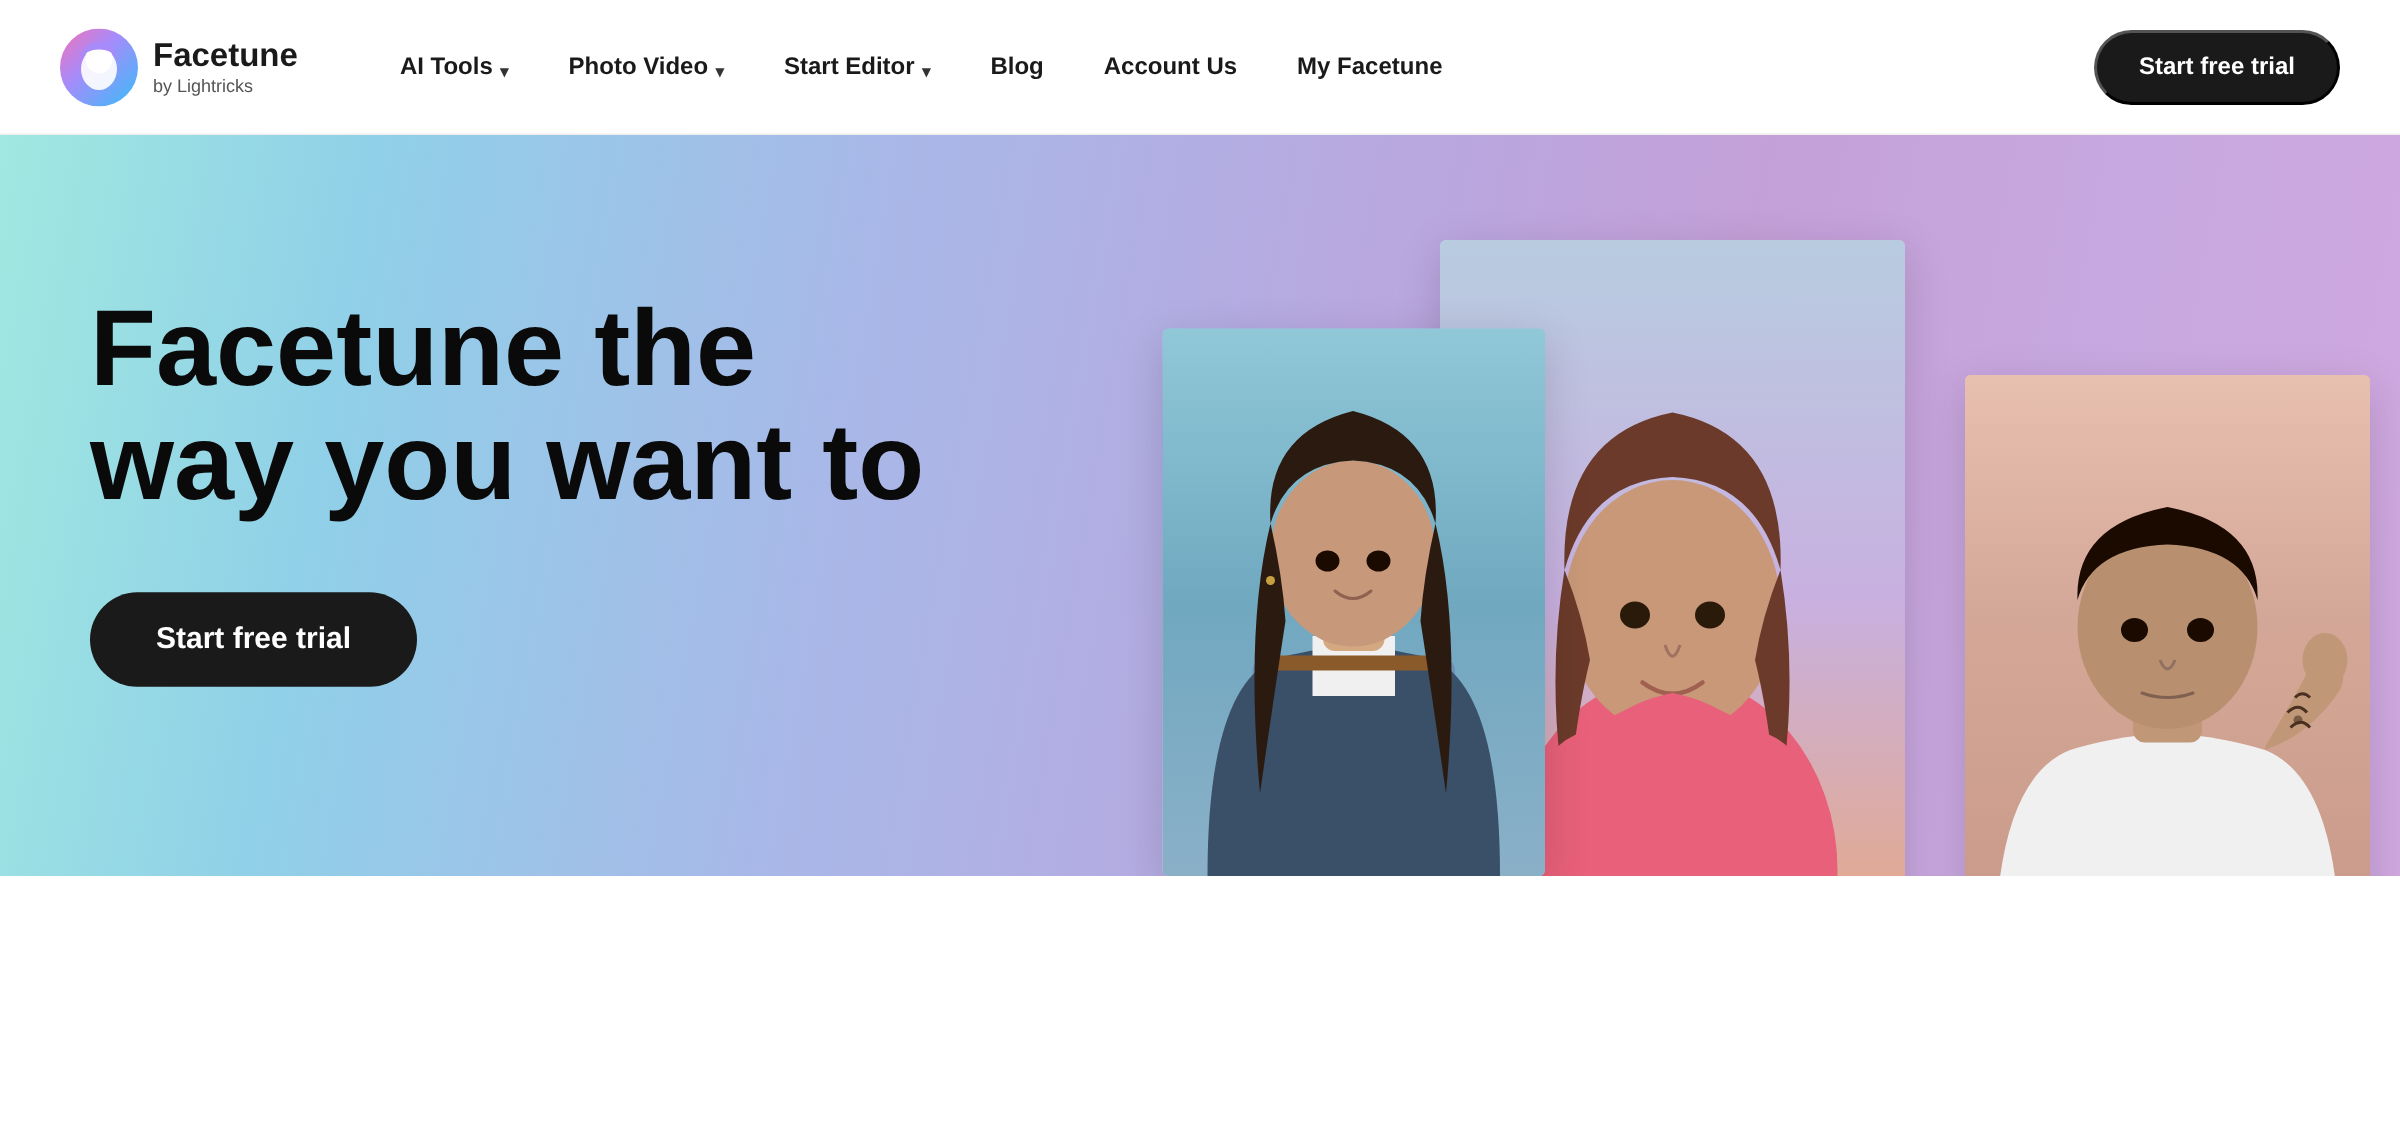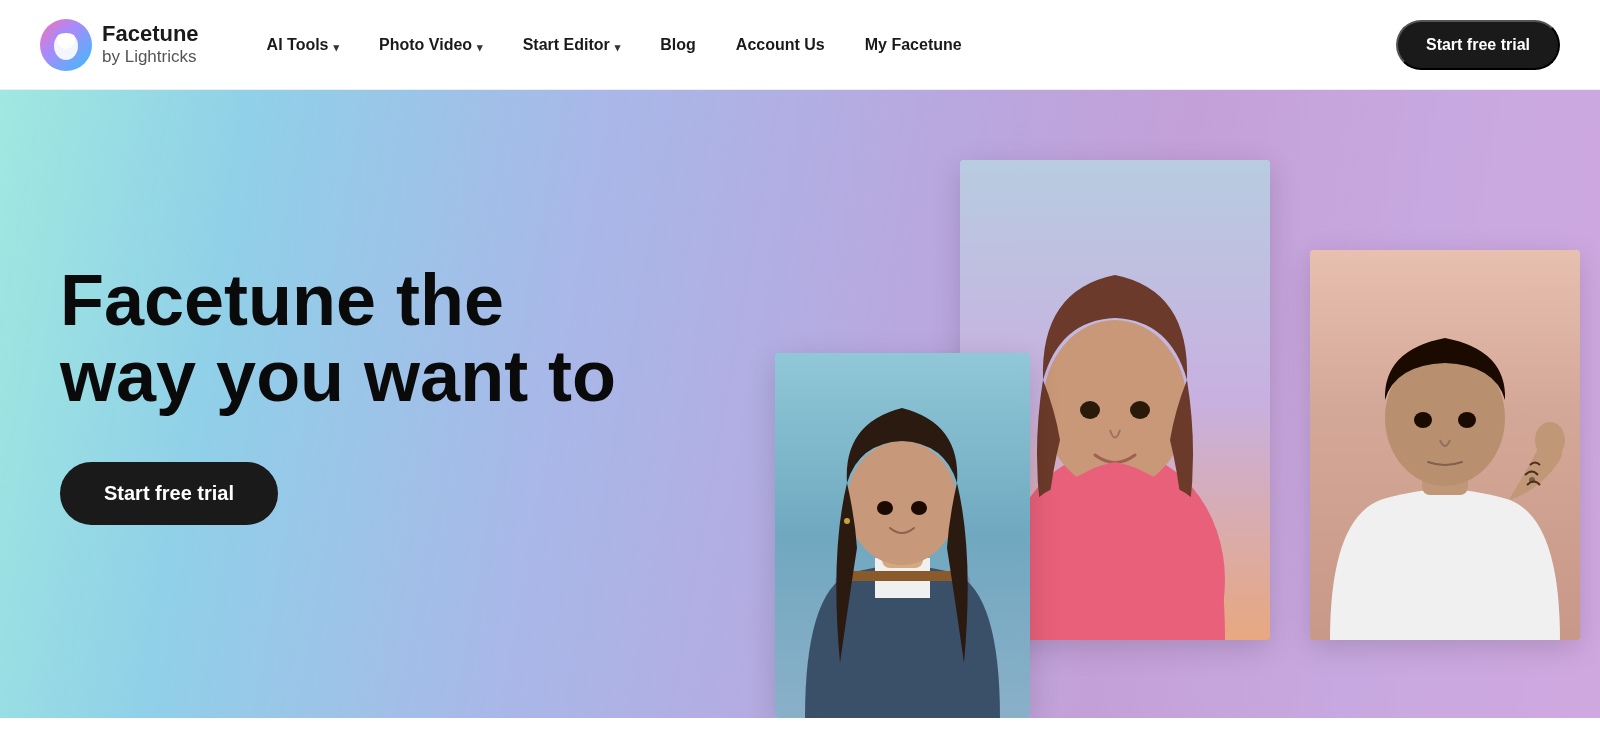--- a/index.html
+++ b/index.html
@@ -30,21 +30,21 @@
       display: flex;
       flex-direction: column;
     }
     .logo-name {
       font-size: 22px;
       font-weight: 700;
       color: #1a1a1a;
       line-height: 1.1;
     }
     .logo-sub {
-      font-size: 17px;
+      font-size: 12px;
       color: #555;
     }
     .nav-links {
       display: flex;
       align-items: center;
       gap: 4px;
       flex: 1;
     }
     .nav-item {
       display: flex;
@@ -69,21 +69,21 @@
       padding: 14px 28px;
       font-size: 16px;
       font-weight: 600;
       cursor: pointer;
       white-space: nowrap;
     }
 
     
     .hero {
       width: 100%;
-      height: 628px;
+      height: 494px;
       position: relative;
       overflow: hidden;
       background: linear-gradient(135deg, #a8edea 0%, #b8d4f0 30%, #c4b5e8 60%, #c8a8e8 80%, #d4a0e0 100%);
     }
 
     .hero-content {
       position: absolute;
       left: 60px;
       top: 50%;
       transform: translateY(-50%);

